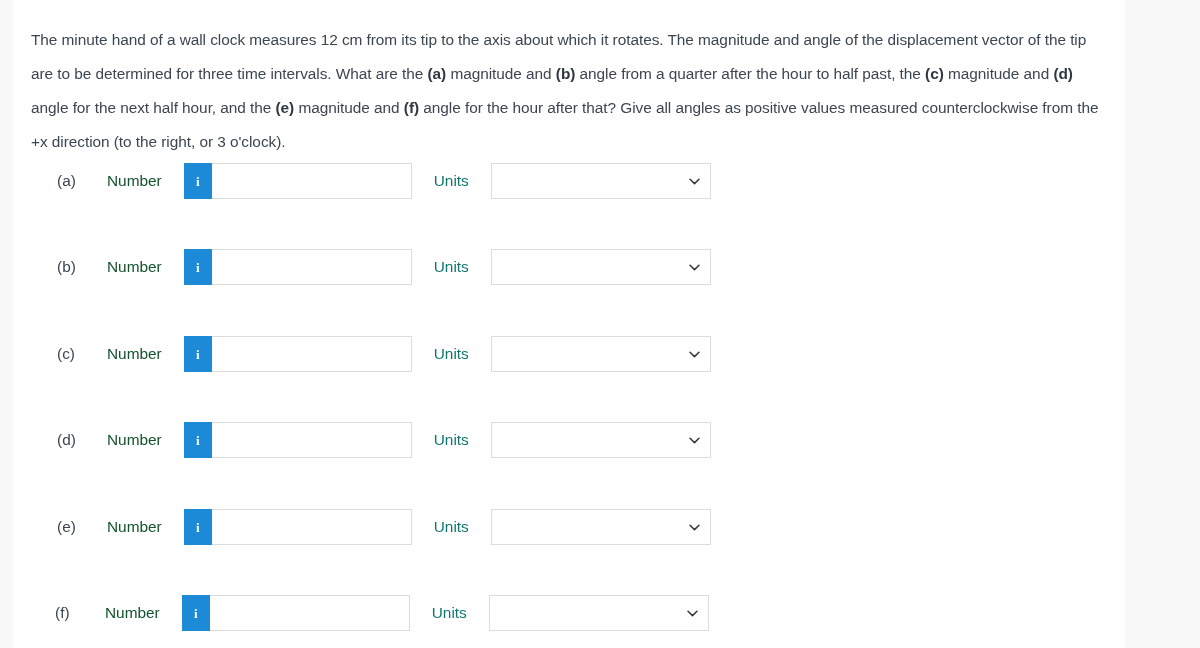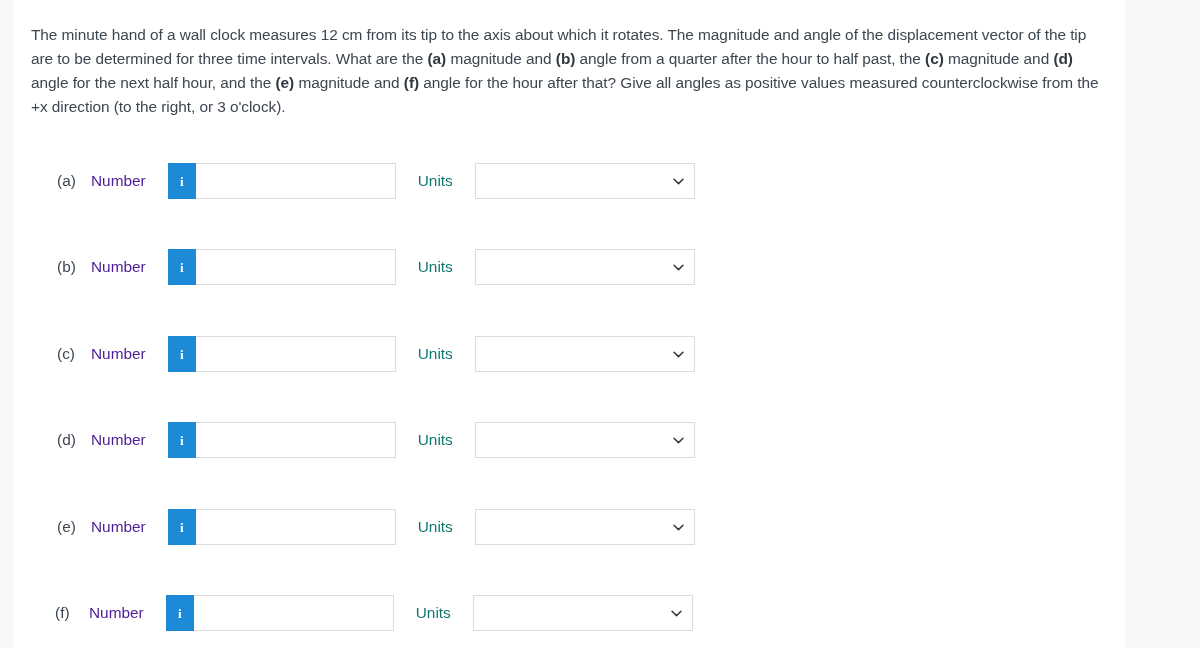--- a/index.html
+++ b/index.html
@@ -46,21 +46,21 @@
     background: #f8f8f8;
   }
 
   
   #question-text {
     position: absolute;
     left: 18px;
     top: 8px;
     width: 1072px;
     font-size: 15.4px;
-    line-height: 24px;
+    line-height: 34px;
     color: #3d4650;
     letter-spacing: -0.05px;
     text-align: left;
   }
   #question-text b {
     font-weight: bold;
     color: #2f3740;
   }
 
   
@@ -72,22 +72,22 @@
   }
   .row-label {
     font-size: 15.4px;
     color: #3d4650;
     width: 30px;
     flex: 0 0 auto;
     text-align: left;
   }
   .number-label {
     font-size: 15.4px;
-    color: #4c1d95;
-    margin-left: 4px;
+    color: #14532d;
+    margin-left: 20px;
     margin-right: 22px;
     white-space: nowrap;
   }
   .units-label {
     font-size: 15.4px;
     color: #0f766e;
     margin-right: 22px;
     white-space: nowrap;
   }
 

